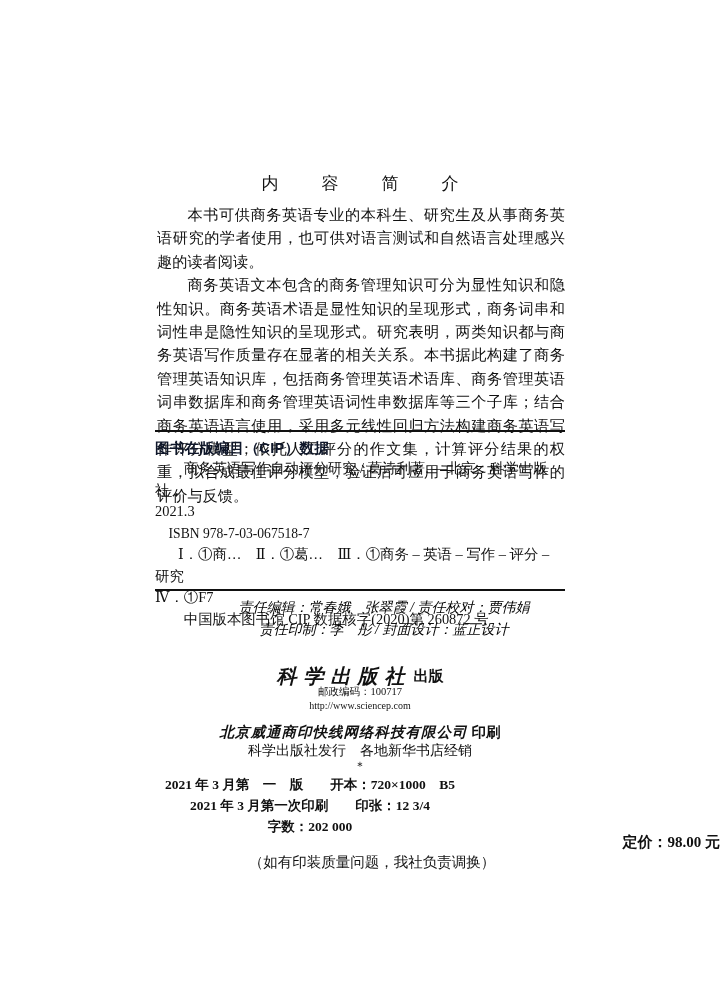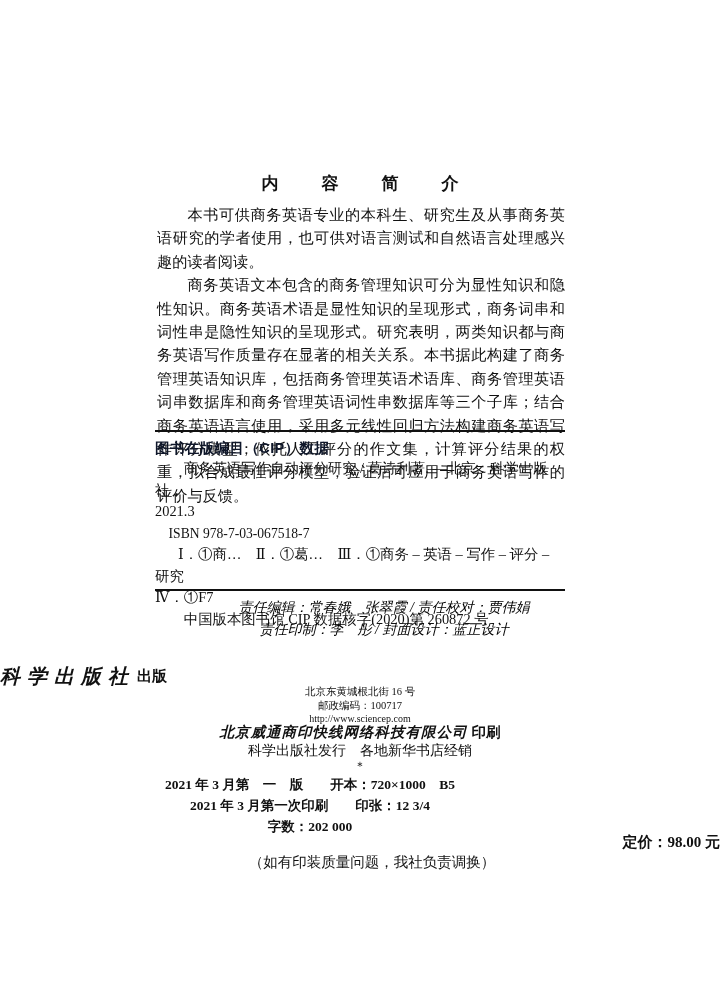--- a/index.html
+++ b/index.html
@@ -24,21 +24,21 @@
   }
 
   
   .summary-title {
     position: absolute;
     left: 0;
     top: 172px;
     width: 720px;
     text-align: center;
     font-family: "Liberation Sans", "DejaVu Sans", sans-serif;
-    font-weight: bold;
+    font-weight: normal;
     font-size: 17px;
     letter-spacing: 13px;
     text-indent: 13px;
     color: #111;
   }
 
   .summary-body {
     position: absolute;
     left: 157px;
     top: 203px;
@@ -124,20 +124,21 @@
     padding-left: 24px;
   }
   .credits div { white-space: pre; }
 
   
   .pub-logo-row {
     position: absolute;
     left: 0;
     top: 663px;
     width: 720px;
+    text-align: center;
     white-space: nowrap;
   }
   .pub-logo {
     font-family: "Liberation Serif", "DejaVu Serif", serif;
     font-style: italic;
     font-weight: bold;
     font-size: 20px;
     letter-spacing: 7px;
     color: #111;
     vertical-align: middle;
@@ -272,21 +273,20 @@
   <div class="credits">
     <div>责任编辑：常春娥　张翠霞 / 责任校对：贾伟娟</div>
     <div>责任印制：李　彤 / 封面设计：蓝正设计</div>
   </div>
 
   <div class="pub-logo-row">
     <span class="pub-logo">科学出版社</span><span class="pub-verb">出版</span>
   </div>
 
   <div class="pub-address">
-    <div>北京东黄城根北街 16 号</div>
     <div>邮政编码：100717</div>
     <div class="pub-url">http://www.sciencep.com</div>
   </div>
 
   <div class="printer-row">
     <span class="printer-name">北京威通商印快线网络科技有限公司</span><span class="printer-verb">印刷</span>
   </div>
 
   <div class="distrib">科学出版社发行　各地新华书店经销</div>
 

